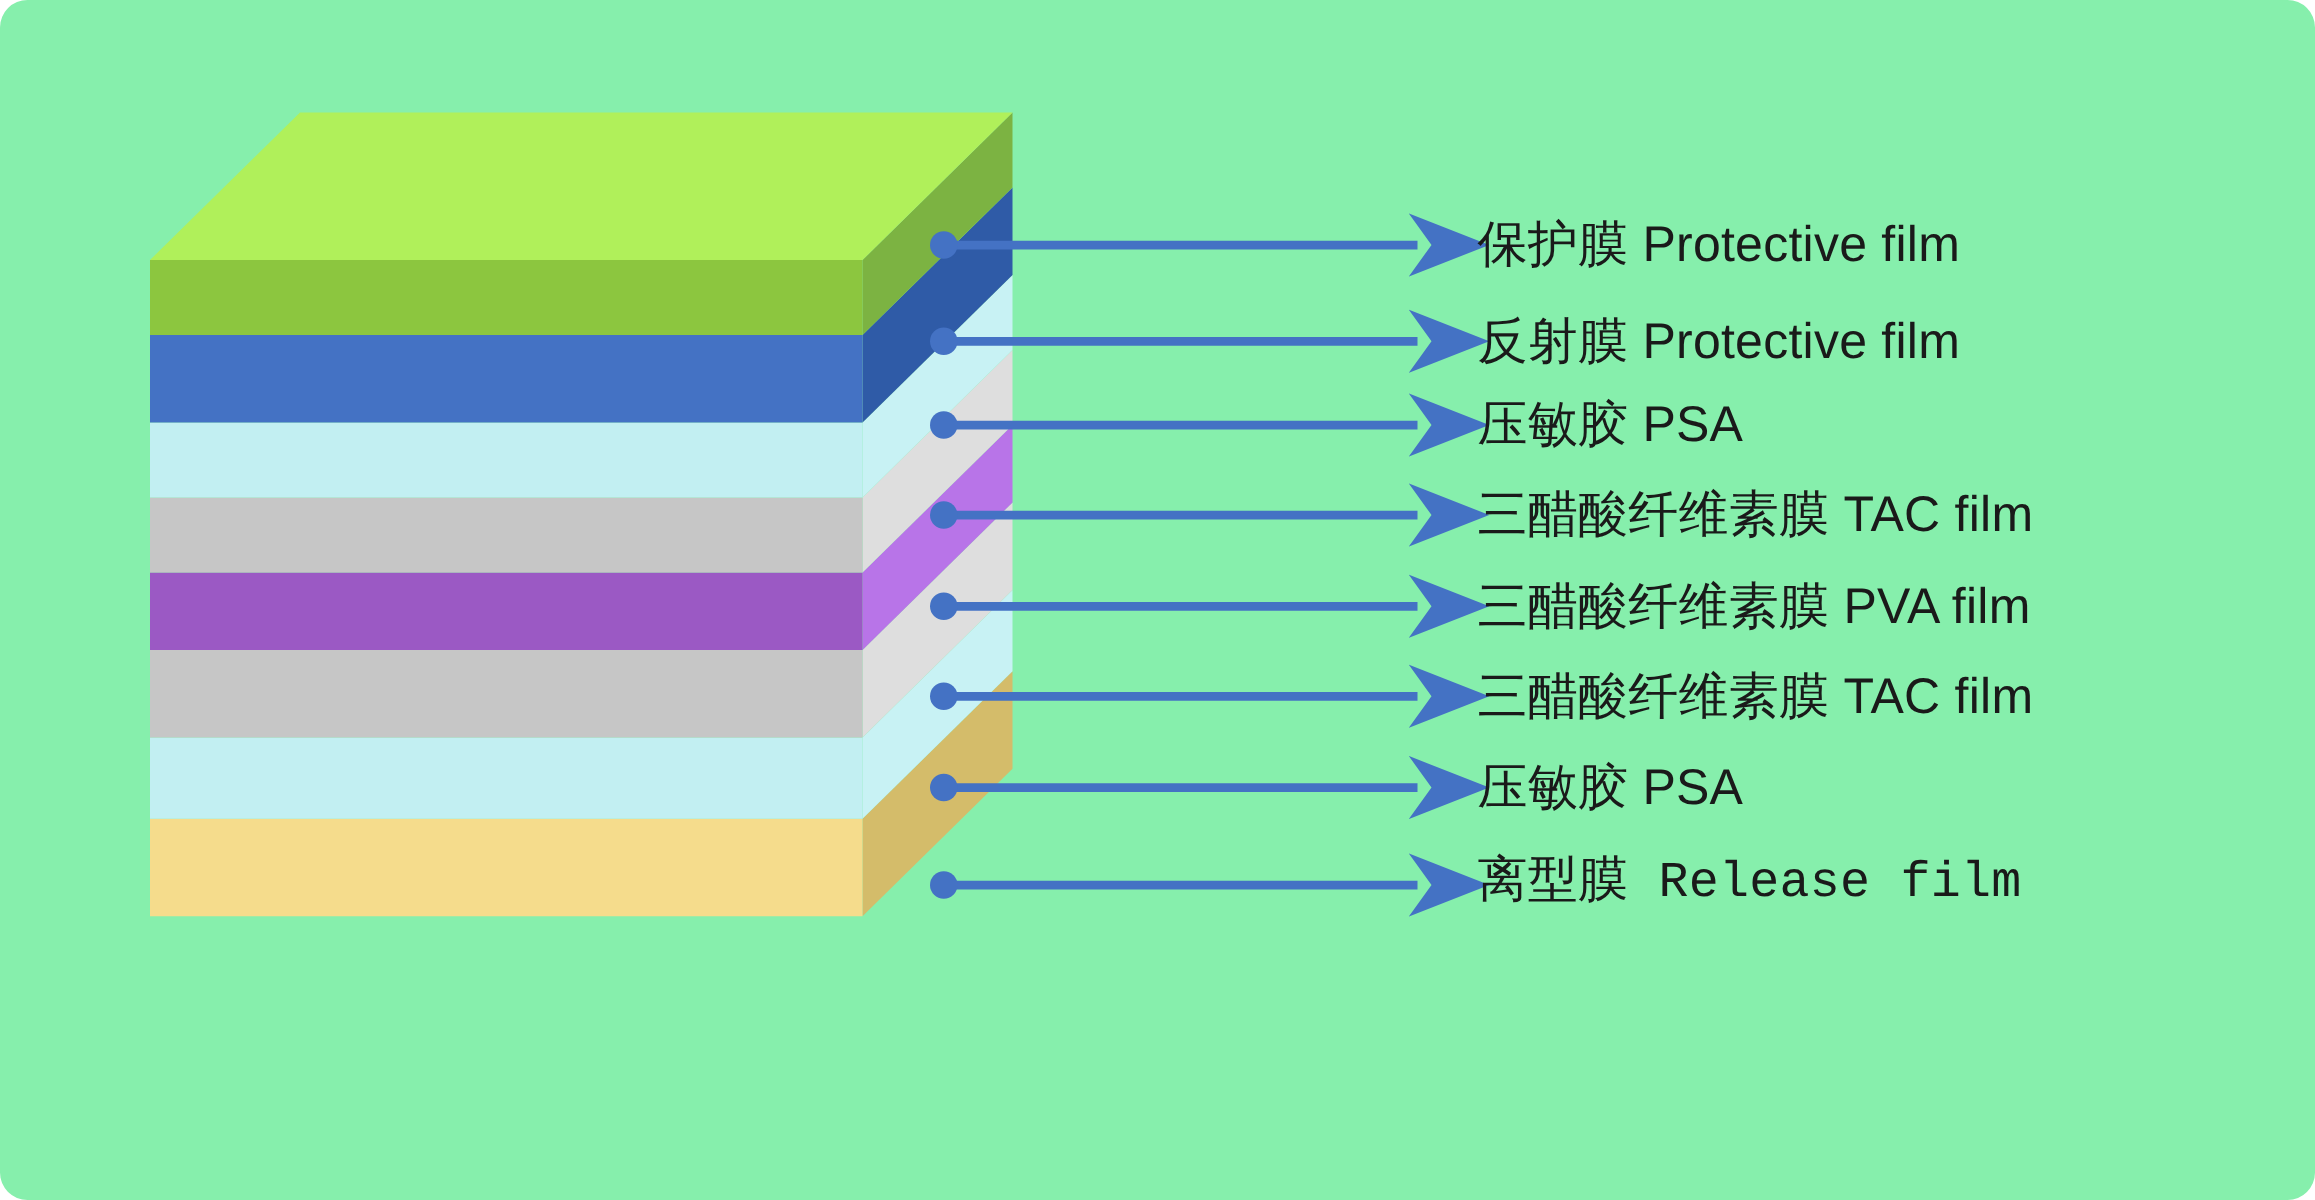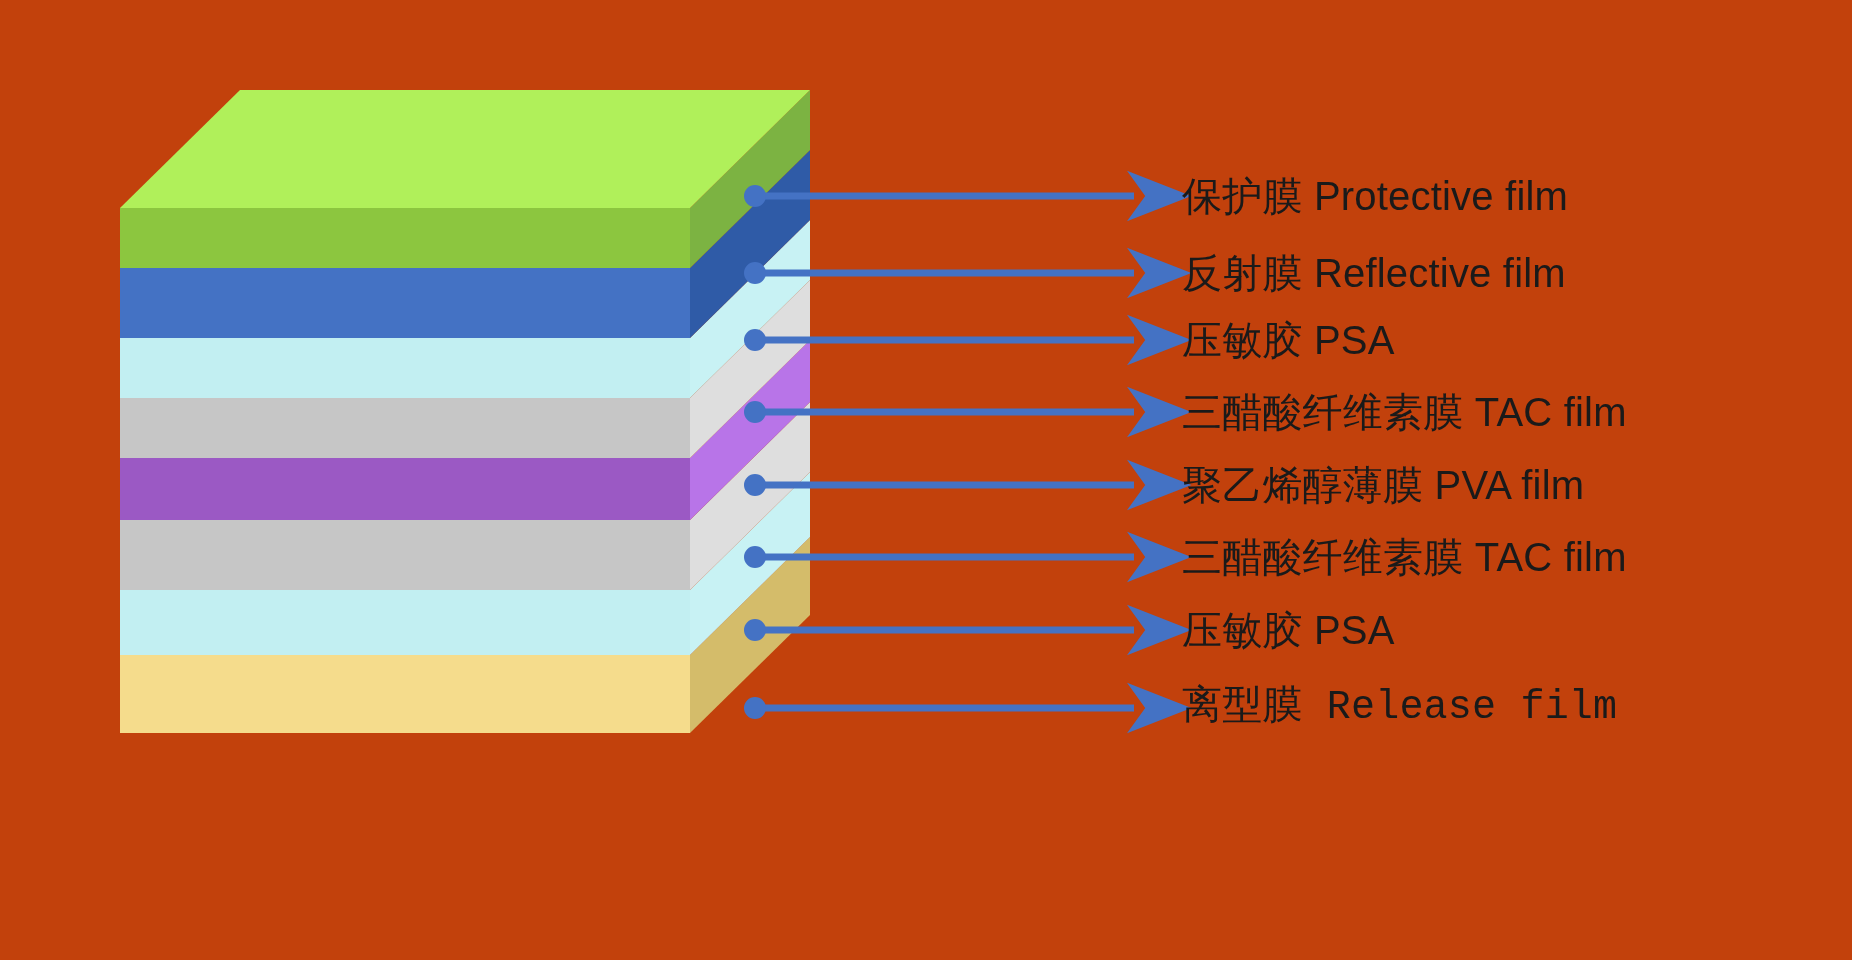--- a/index.html
+++ b/index.html
@@ -2,21 +2,21 @@
 <html><head>
 <meta charset="utf-8">
 <title>Polarizer Film Stack</title>
 <style>
   html,body{margin:0;padding:0;background:#ffffff;}
   body{
     width:1852px;height:960px;overflow:hidden;
     font-family:"Liberation Sans","DejaVu Sans",sans-serif;
     -webkit-font-smoothing:antialiased;
   }
-  #stage{position:relative;width:1852px;height:960px;background:#c2410c;}
+  #stage{position:relative;width:1852px;height:960px;background:#86efac;border-radius:22px;}
   #svgroot{position:absolute;left:0;top:0;width:1852px;height:960px;display:block;}
 
   .lbl{
     position:absolute;
     font-family:"Liberation Sans","DejaVu Sans",sans-serif;
     font-size:40px;
     line-height:1;
     color:#1a1a1a;
     white-space:nowrap;
     letter-spacing:0.2px;
@@ -101,21 +101,21 @@
         </g>
         <g>
           <line x1="755" y1="708" x2="1134" y2="708" stroke="#4472C4" stroke-width="7" marker-end="url(#arrowhead)"></line>
           <circle cx="755" cy="708" r="11" fill="#4472C4"></circle>
         </g>
       </g>
   </svg>
 
   <div id="label-layer">
       <div class="lbl" style="left: 1182px; top: 196px;">保护膜 Protective film</div>
-      <div class="lbl" style="left: 1182px; top: 273px;">反射膜 Reflective film</div>
+      <div class="lbl" style="left: 1182px; top: 273px;">反射膜 Protective film</div>
       <div class="lbl" style="left: 1182px; top: 340px;">压敏胶 PSA</div>
       <div class="lbl" style="left: 1182px; top: 412px;">三醋酸纤维素膜 TAC film</div>
-      <div class="lbl" style="left: 1182px; top: 485px;">聚乙烯醇薄膜 PVA film</div>
+      <div class="lbl" style="left: 1182px; top: 485px;">三醋酸纤维素膜 PVA film</div>
       <div class="lbl" style="left: 1182px; top: 557px;">三醋酸纤维素膜 TAC film</div>
       <div class="lbl" style="left: 1182px; top: 630px;">压敏胶 PSA</div>
       <div class="lbl" style="left: 1182px; top: 708px; font-family: Liberation Mono, monospace;">离型膜 Release film</div>
     </div>
 </div>
 
 </body></html>

